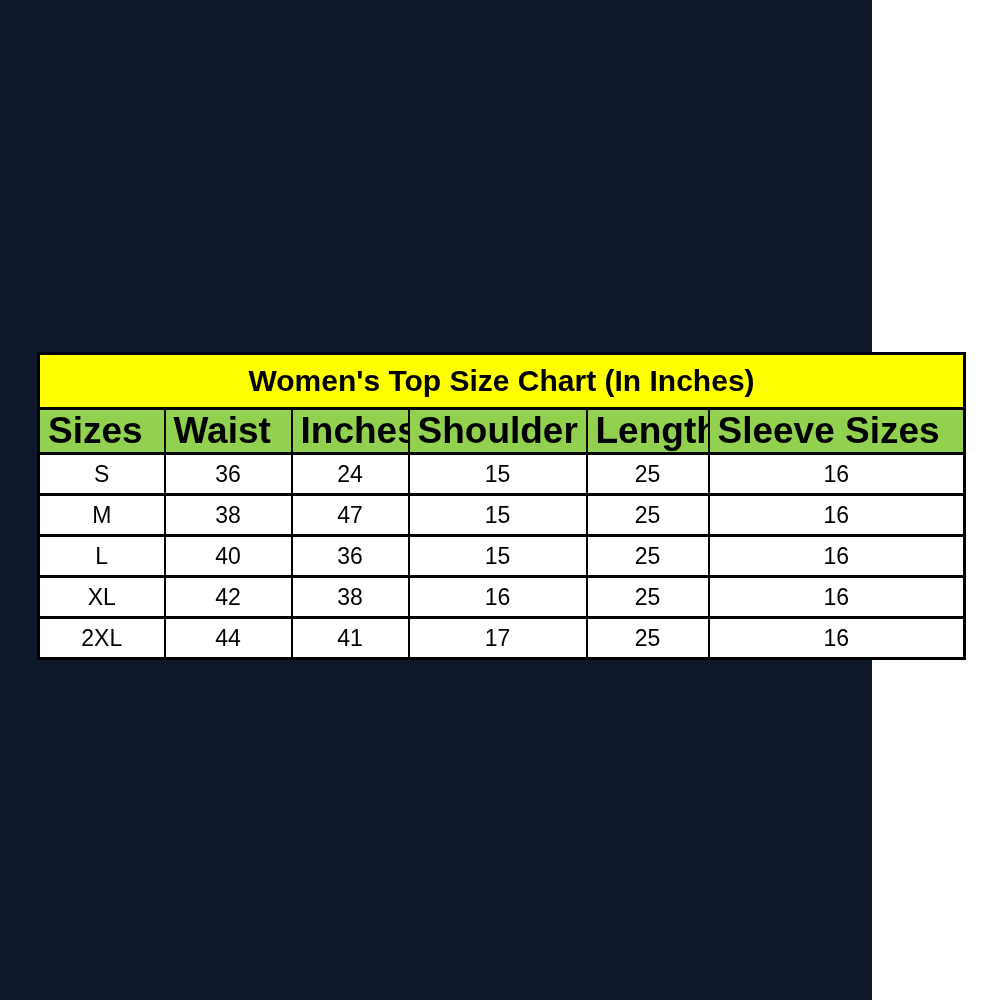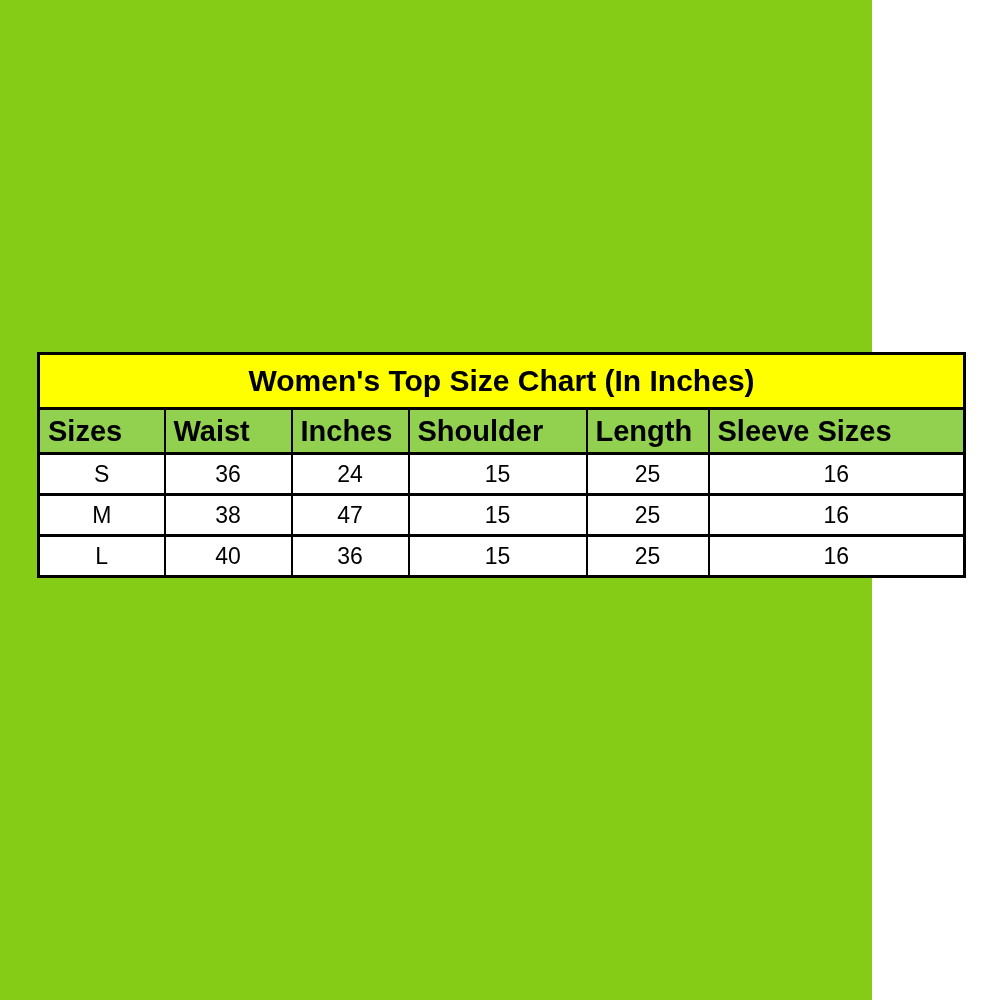--- a/index.html
+++ b/index.html
@@ -4,21 +4,21 @@
 <style>
   html, body {
     margin: 0;
     padding: 0;
     background: #ffffff;
   }
   .canvas {
     position: relative;
     width: 872px;
     height: 1000px;
-    background: #84cc16;
+    background: #0f172a;
     font-family: "Liberation Sans", sans-serif;
     color: var(--text-color, #000000);
   }
   table.size-chart {
     position: absolute;
     left: 37px;
     top: 352px;
     width: 926px;
     border-collapse: collapse;
     table-layout: fixed;
@@ -41,21 +41,21 @@
     font-size: 30px;
     font-weight: bold;
     letter-spacing: 0px;
   }
   tr.header-row th {
     background: var(--header-bg, #92d050);
     height: 42px;
     text-align: left;
     vertical-align: middle;
     padding: 0 0 0 8px;
-    font-size: 29px;
+    font-size: 37px;
     font-weight: bold;
   }
   tbody td {
     background: var(--row-bg, #ffffff);
     height: 36px;
     text-align: center;
     vertical-align: middle;
     font-size: 23px;
     font-weight: normal;
   }
@@ -104,15 +104,31 @@
         <td>16</td>
       </tr>
       <tr>
         <td>L</td>
         <td>40</td>
         <td>36</td>
         <td>15</td>
         <td>25</td>
         <td>16</td>
       </tr>
+      <tr>
+        <td>XL</td>
+        <td>42</td>
+        <td>38</td>
+        <td>16</td>
+        <td>25</td>
+        <td>16</td>
+      </tr>
+      <tr>
+        <td>2XL</td>
+        <td>44</td>
+        <td>41</td>
+        <td>17</td>
+        <td>25</td>
+        <td>16</td>
+      </tr>
     </tbody>
   </table>
 </div>
 
 </body></html>

